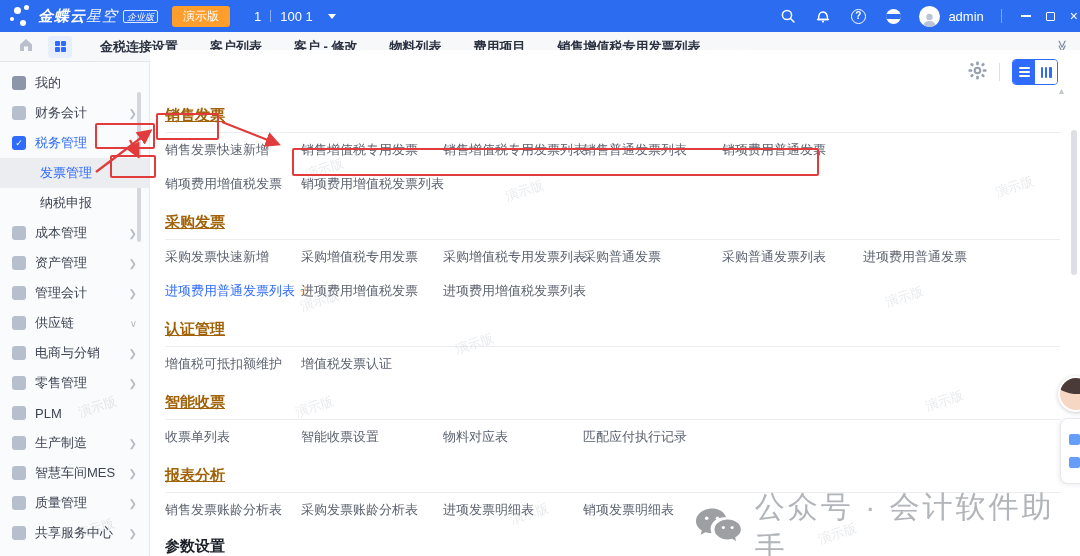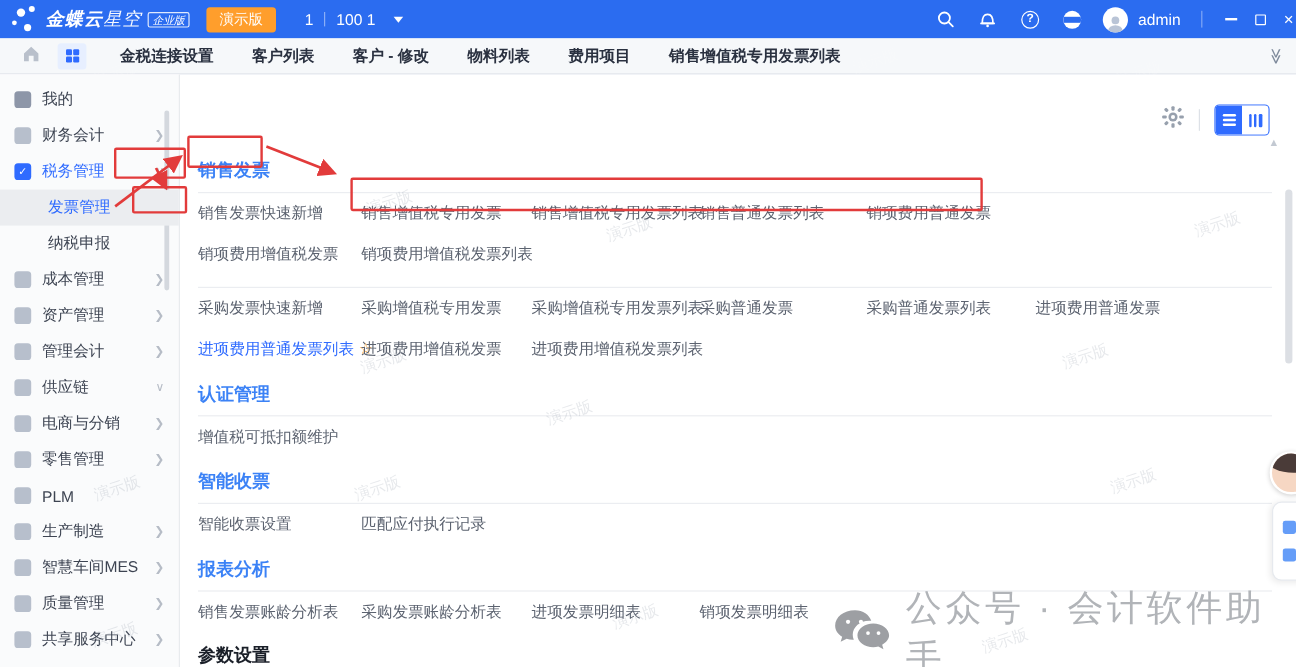--- a/index.html
+++ b/index.html
@@ -66,21 +66,21 @@
   .view-toggle { display:flex; border:1px solid #2f6bff; border-radius:4px; overflow:hidden; cursor:pointer; }
   .vt-btn { width:22px; height:24px; display:flex; align-items:center; justify-content:center; background:#fff; }
   .vt-btn.on { background:#2f6bff; }
   .vt-lines { width:11px; height:10px; display:flex; flex-direction:column; justify-content:space-between; }
   .vt-lines b { height:2px; background:#fff; border-radius:1px; }
   .vt-cols { width:11px; height:11px; display:flex; gap:1.5px; }
   .vt-cols b { flex:1; background:#2f6bff; border-radius:1px; }
 
   .sections { padding:0 20px 0 15px; }
   .section { padding-top:10px; }
-  .section-title { height:22px; line-height:22px; font-size:15px; font-weight:bold; color:#3b82f6; margin-bottom:6px; }
+  .section-title { height:22px; line-height:22px; font-size:15px; font-weight:bold; color:#a16207; margin-bottom:6px;text-decoration:underline; }
   .section-divider { height:1px; background:#ebedf1; }
   .menu-row { display:grid; grid-template-columns:136px 142px 140px 139px 141px auto; }
   .menu-cell { height:34px; display:flex; align-items:center; font-size:13px; color:#5c6370; cursor:pointer; white-space:nowrap; }
   .menu-cell.link { color:#2f6bff; }
   .star { color:#ffa22e; margin-left:4px; font-size:13px; }
   .cut-title { font-size:15px; font-weight:bold; color:#1a1f28; padding-top:10px; }
 
   .main-scroll-thumb { position:absolute; right:3px; top:80px; width:6px; height:145px; background:#dcdfe4; border-radius:3px; }
   .main-scroll-caret { position:absolute; right:14px; top:36px; color:#c3c9d2; font-size:9px; }
 
@@ -328,20 +328,21 @@
           <div class="menu-row">
             <span class="menu-cell">
               <span>销项费用增值税发票</span>
             </span>
             <span class="menu-cell">
               <span>销项费用增值税发票列表</span>
             </span>
           </div>
         </div>
         <div class="section">
+          <div class="section-title">采购发票</div>
           <div class="section-divider"></div>
           <div class="menu-row">
             <span class="menu-cell">
               <span>采购发票快速新增</span>
             </span>
             <span class="menu-cell">
               <span>采购增值税专用发票</span>
             </span>
             <span class="menu-cell">
               <span>采购增值税专用发票列表</span>
@@ -369,28 +370,37 @@
             </span>
           </div>
         </div>
         <div class="section">
           <div class="section-title">认证管理</div>
           <div class="section-divider"></div>
           <div class="menu-row">
             <span class="menu-cell">
               <span>增值税可抵扣额维护</span>
             </span>
+            <span class="menu-cell">
+              <span>增值税发票认证</span>
+            </span>
           </div>
         </div>
         <div class="section">
           <div class="section-title">智能收票</div>
           <div class="section-divider"></div>
           <div class="menu-row">
             <span class="menu-cell">
+              <span>收票单列表</span>
+            </span>
+            <span class="menu-cell">
               <span>智能收票设置</span>
+            </span>
+            <span class="menu-cell">
+              <span>物料对应表</span>
             </span>
             <span class="menu-cell">
               <span>匹配应付执行记录</span>
             </span>
           </div>
         </div>
         <div class="section">
           <div class="section-title">报表分析</div>
           <div class="section-divider"></div>
           <div class="menu-row">

